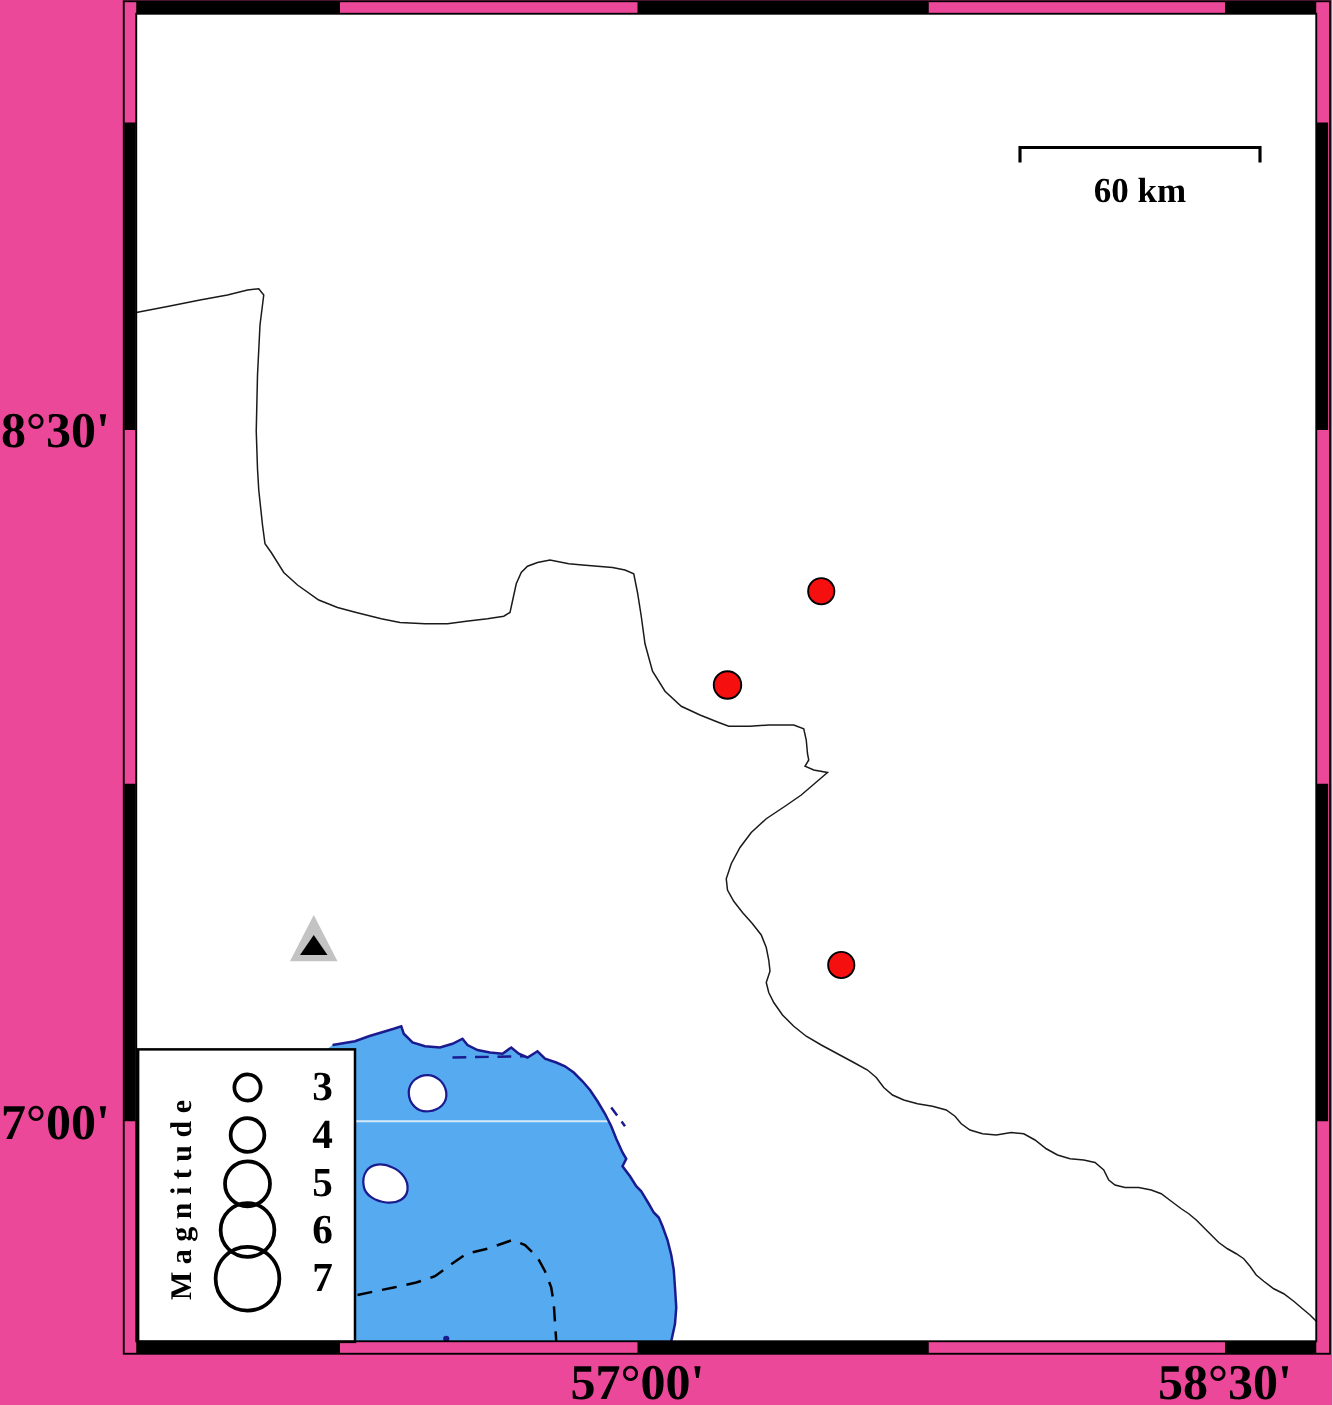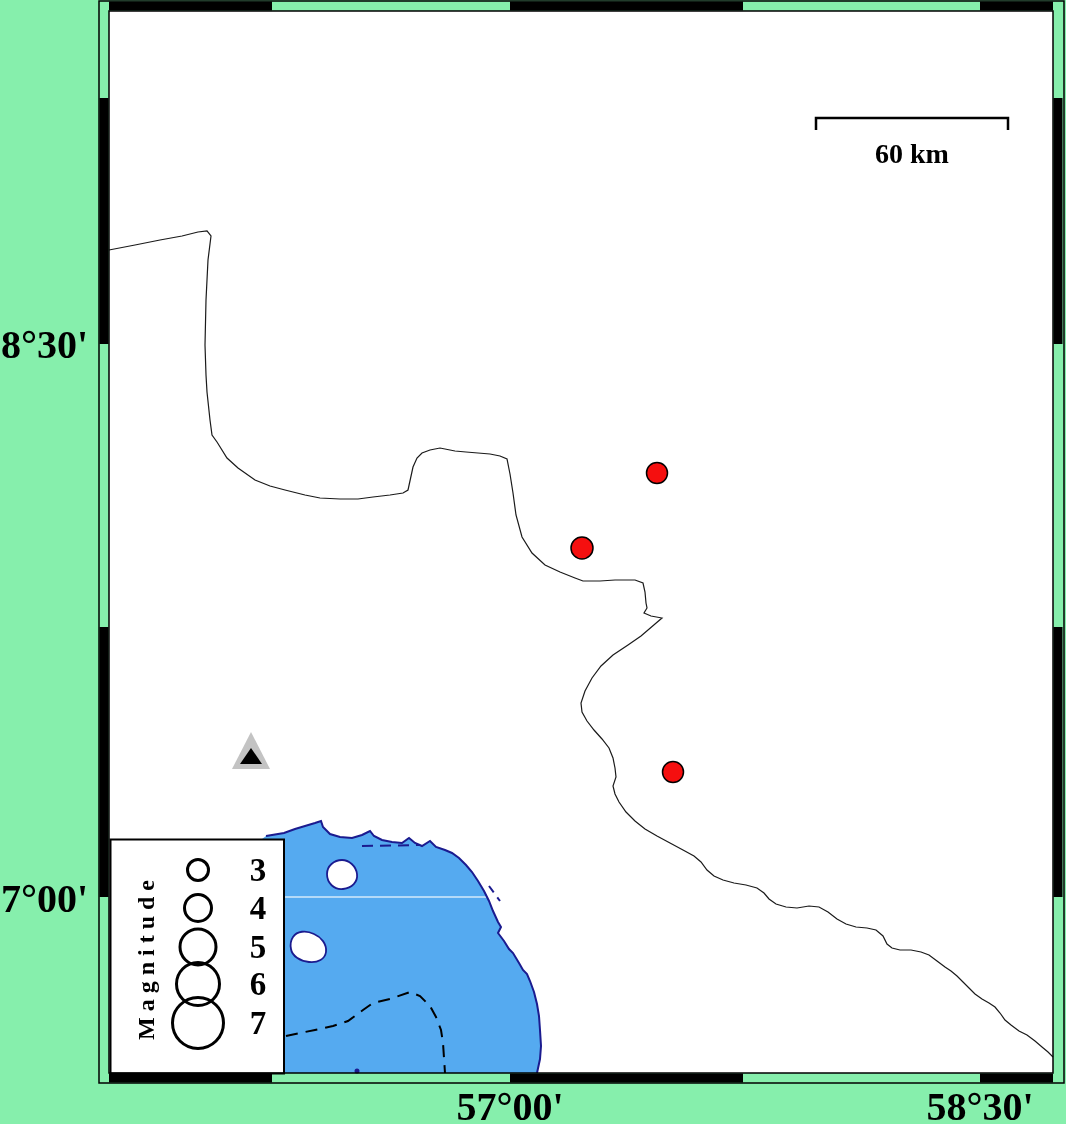--- a/index.html
+++ b/index.html
@@ -1,16 +1,16 @@
 <!DOCTYPE html>
 <html><head>
 <meta charset="utf-8">
 <style>
   html,body{margin:0;padding:0;background:#ffffff;}
-  .figure{position:relative;width:1066px;height:1124px;background:#86efac;overflow:hidden;}
+  .figure{position:relative;width:1066px;height:1124px;background:#ec4899;overflow:hidden;}
   svg{display:block;}
   text{font-family:"Liberation Serif",serif;font-weight:bold;fill:#000;}
   .axis-label{font-size:40px;}
   .scale-label{font-size:28px;}
   .legend-num{font-size:33px;}
   .legend-title{font-size:24px;letter-spacing:6px;}
   .frame-line{fill:none;stroke:#000;stroke-width:1.5;}
   .band-seg{fill:#000;stroke:none;}
   .boundary{fill:none;stroke:#1a1a1a;stroke-width:1.2;}
   .coast{fill:none;stroke-width:2;}

